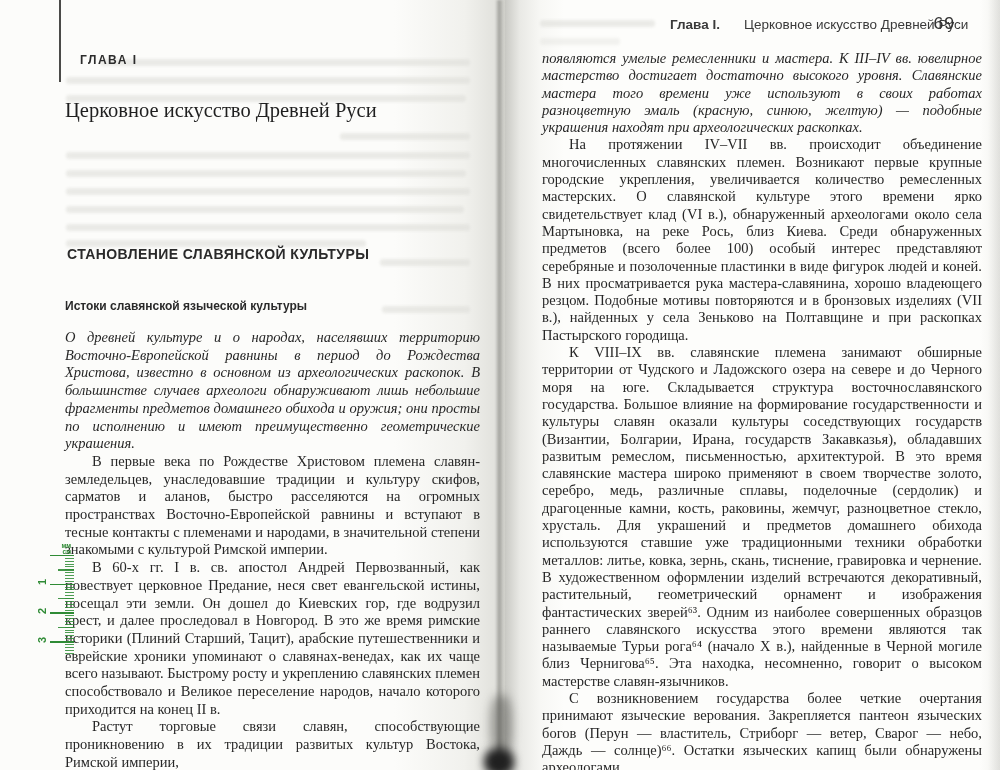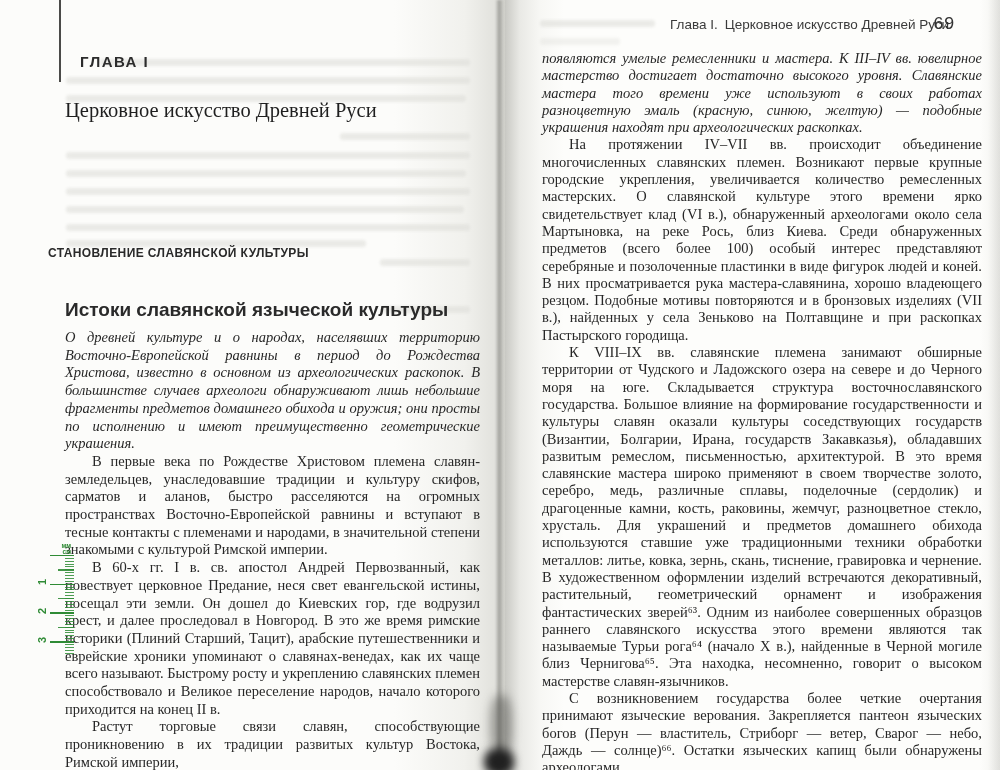--- a/index.html
+++ b/index.html
@@ -20,37 +20,37 @@
     background:rgba(70,70,66,.45);filter:blur(5px);border-radius:40%;}
   .gutter-blob{position:absolute;left:484px;top:748px;width:30px;height:28px;
     background:#202020;filter:blur(4px);border-radius:45%;}
 
   
   .ghost{position:absolute;height:7px;background:#dcdcd7;filter:blur(1.4px);opacity:.55;border-radius:3px;}
 
   
   .chapter-rule{position:absolute;left:59px;top:0;width:2px;height:82px;background:#4a4a48;}
   .chapter-label{position:absolute;left:68px;top:53px;font-family:"Liberation Sans",sans-serif;
-    font-weight:700;font-size:15px;letter-spacing:1.5px;color:#2c2c2c;padding-left:12px;}
+    font-weight:700;font-size:12px;letter-spacing:1.5px;color:#2c2c2c;padding-left:12px;}
   .book-title{position:absolute;left:65px;top:96px;font-size:20.5px;line-height:29px;color:#1f1f1f;}
-  .section-heading{position:absolute;left:48px;top:246px;font-family:"Liberation Sans",sans-serif;
-    font-weight:700;font-size:12px;letter-spacing:.4px;color:#2a2a2a;}
+  .section-heading{position:absolute;left:67px;top:246px;font-family:"Liberation Sans",sans-serif;
+    font-weight:700;font-size:14px;letter-spacing:.4px;color:#2a2a2a;}
   .subsection-heading{position:absolute;left:65px;top:299px;font-family:"Liberation Sans",sans-serif;
-    font-weight:700;font-size:19px;color:#2a2a2a;}
+    font-weight:700;font-size:12px;color:#2a2a2a;}
   .body-text{position:absolute;color:#272727;font-size:14.5px;text-align:justify;}
   .body-text p{margin:0;text-indent:27px;}
   .body-text p.no-indent{text-indent:0;font-style:italic;}
   .body-left{left:65px;top:329px;width:415px;line-height:17.7px;}
   .body-right{left:37px;top:50px;width:440px;line-height:17.3px;}
   .page-right .body-text{position:absolute;}
 
   
   .running-header{position:absolute;left:165px;top:17px;font-family:"Liberation Sans",sans-serif;
     font-size:13.5px;color:#3a3a3a;white-space:nowrap;}
-  .running-header .chap{font-weight:400;margin-right:7px;}
+  .running-header .chap{font-weight:700;margin-right:24px;}
   .page-number{position:absolute;left:428px;top:14px;font-family:Liberation Mono, monospace;
     font-size:18px;color:#333;}
 
   
   .ruler{position:absolute;left:34px;top:543px;width:42px;height:118px;}
   .ruler-ticks{position:absolute;right:2px;top:12px;width:24px;height:100px;
     background-image:
       repeating-linear-gradient(to bottom,rgba(47,139,53,.85) 0 1px,transparent 1px 2.87px),
       repeating-linear-gradient(to bottom,rgba(47,139,53,.9) 0 1.2px,transparent 1.2px 14.35px),
       repeating-linear-gradient(to bottom,#2f8b35 0 1.5px,transparent 1.5px 28.7px);

